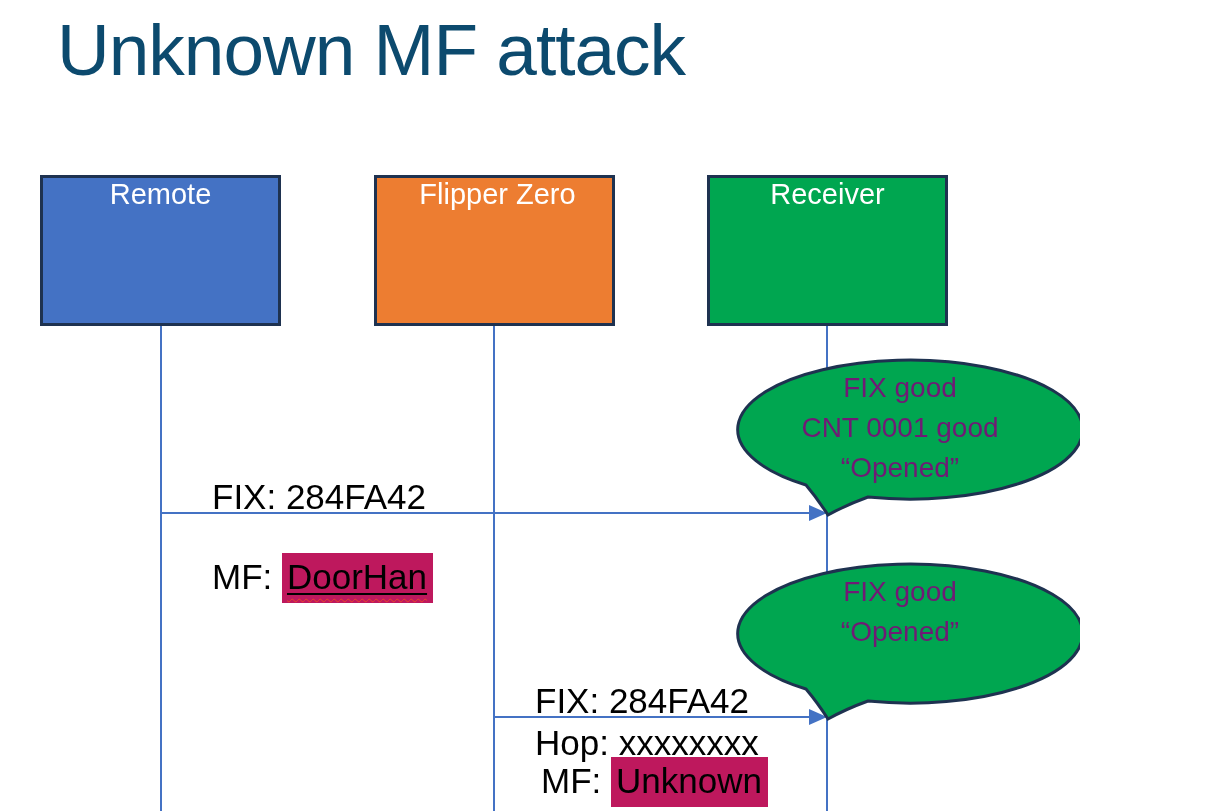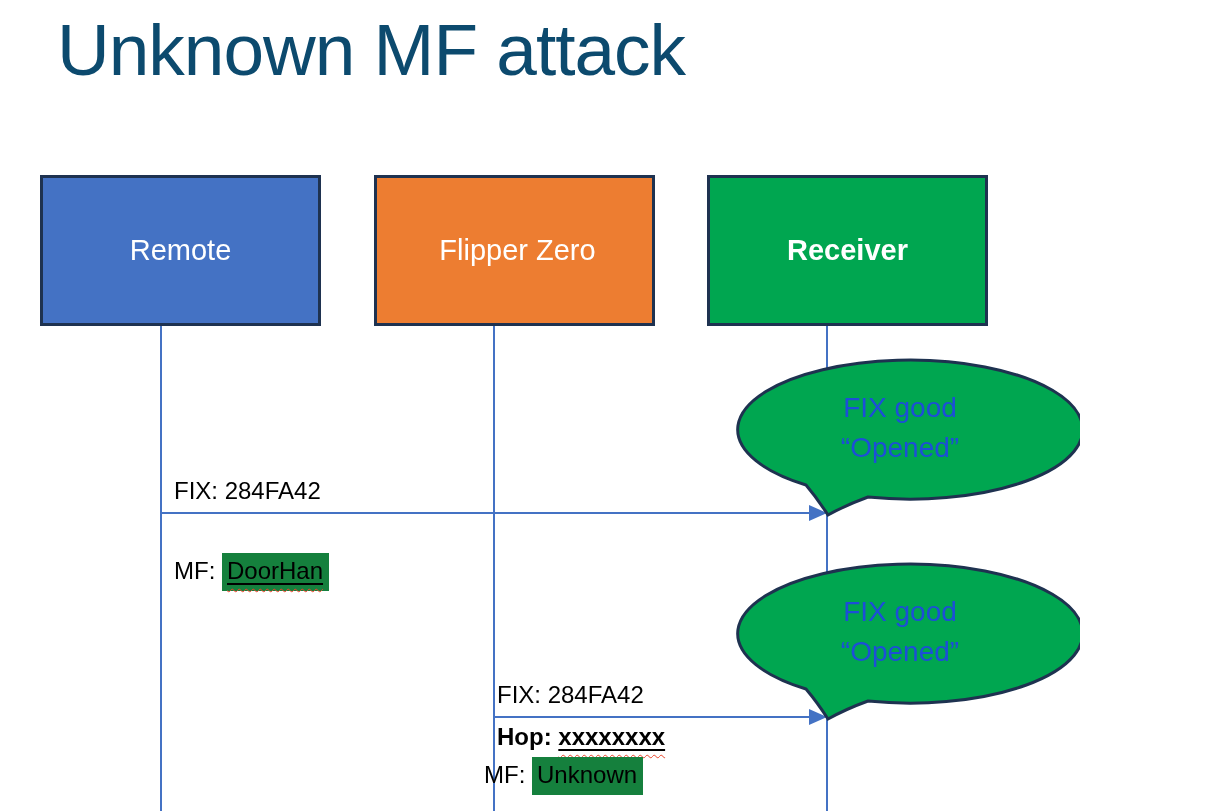--- a/index.html
+++ b/index.html
@@ -18,33 +18,32 @@
     top: 8px;
     font-size: 73px;
     font-weight: 300;
     letter-spacing: -1px;
     color: #0c4a6e;
     white-space: nowrap;
   }
   .actor {
     position: absolute;
     top: 175px;
-    width: 281px;
+    width: 241px;
     height: 151px;
     border: 3px solid #1e3250;
     display: flex;
-    align-items: center;
     justify-content: center;
     color: #ffffff;
     font-size: 29px;
     white-space: nowrap;
   }
   .actor-remote   { left: 40px;  background: #4472c4; }
   .actor-flipper  { left: 374px; background: #ed7d31; padding-left: 6px; }
-  .actor-receiver { left: 707px; background: #00a650; font-weight: bold; }
+  .actor-receiver { left: 707px; background: #00a650; }
   .lifeline {
     position: absolute;
     top: 326px;
     width: 2px;
     height: 485px;
     background: #4472c4;
   }
   .lifeline-remote   { left: 160px; }
   .lifeline-flipper  { left: 493px; }
   .lifeline-receiver { left: 826px; }
@@ -60,32 +59,33 @@
     width: 0;
     height: 0;
     border-top: 8px solid transparent;
     border-bottom: 8px solid transparent;
     border-left: 18px solid #4472c4;
   }
   .arrow-head-1 { left: 809px; top: 505px; }
   .arrow-head-2 { left: 809px; top: 709px; }
   .msg-label {
     position: absolute;
-    font-size: 24px;
+    font-size: 35px;
     color: #000000;
     white-space: nowrap;
+    margin-left: 38px;
   }
   .m1-above { left: 174px; top: 477px; }
   .m1-below1 { left: 174px; top: 519px; }
   .m1-below2 { left: 174px; top: 557px; }
   .m2-above { left: 497px; top: 681px; }
-  .m2-below1 { left: 497px; top: 723px; font-weight: bold; }
-  .m2-below2 { left: 484px; top: 761px; }
+  .m2-below1 { left: 497px; top: 723px; }
+  .m2-below2 { left: 503px; top: 761px; }
   .hl {
-    background: #15803d;
+    background: #be185d;
     padding: 4px 6px 7px 5px;
   }
   .ul {
     text-decoration-line: underline;
     text-decoration-style: solid;
     text-decoration-color: #000000;
     text-decoration-thickness: 2px;
     text-underline-offset: 4px;
   }
   .mis {
@@ -100,26 +100,25 @@
     width: 360px;
     height: 175px;
   }
   .callout-svg-1 { left: 720px; top: 352px; }
   .callout-svg-2 { left: 720px; top: 556px; }
   .callout-text {
     position: absolute;
     left: 732px;
     width: 336px;
     height: 120px;
-    color: #1d4ed8;
+    color: #701a75;
     font-size: 28px;
     line-height: 40px;
     text-align: center;
     white-space: nowrap;
-    margin-top: 20px;
   }
   .callout-text-1 { top: 368px; }
   .callout-text-2 { top: 572px; }
 </style>
 </head>
 <body>
 
 <div class="stage">
 
   <div class="title">Unknown MF attack</div>
@@ -141,20 +140,21 @@
   <div class="msg-line msg-line-1"></div>
   <div class="arrow-head arrow-head-1"></div>
   <div class="msg-label m1-above">FIX: 284FA42</div>
   <div class="msg-label m1-below2"><span>MF: </span><span class="hl"><span class="mis"><span class="ul">DoorHan</span></span></span></div>
 
   <svg class="callout-svg callout-svg-1" viewBox="0 0 360 175">
     <path d="M 86 133 A 172.5 69.5 0 1 1 148 145 Q 126 153 108 163 Q 97 146 86 133 Z" fill="#00a650" stroke="#1e3250" stroke-width="3" stroke-linejoin="miter"></path>
   </svg>
   <div class="callout-text callout-text-1">
     <div>FIX good</div>
+    <div>CNT 0001 good</div>
     <div>“Opened”</div>
   </div>
 
   <div class="msg-line msg-line-2"></div>
   <div class="arrow-head arrow-head-2"></div>
   <div class="msg-label m2-above">FIX: 284FA42</div>
   <div class="msg-label m2-below1"><span>Hop: </span><span class="mis"><span class="ul">xxxxxxxx</span></span></div>
   <div class="msg-label m2-below2"><span>MF: </span><span class="hl"><span>Unknown</span></span></div>
 
   <svg class="callout-svg callout-svg-2" viewBox="0 0 360 175">

